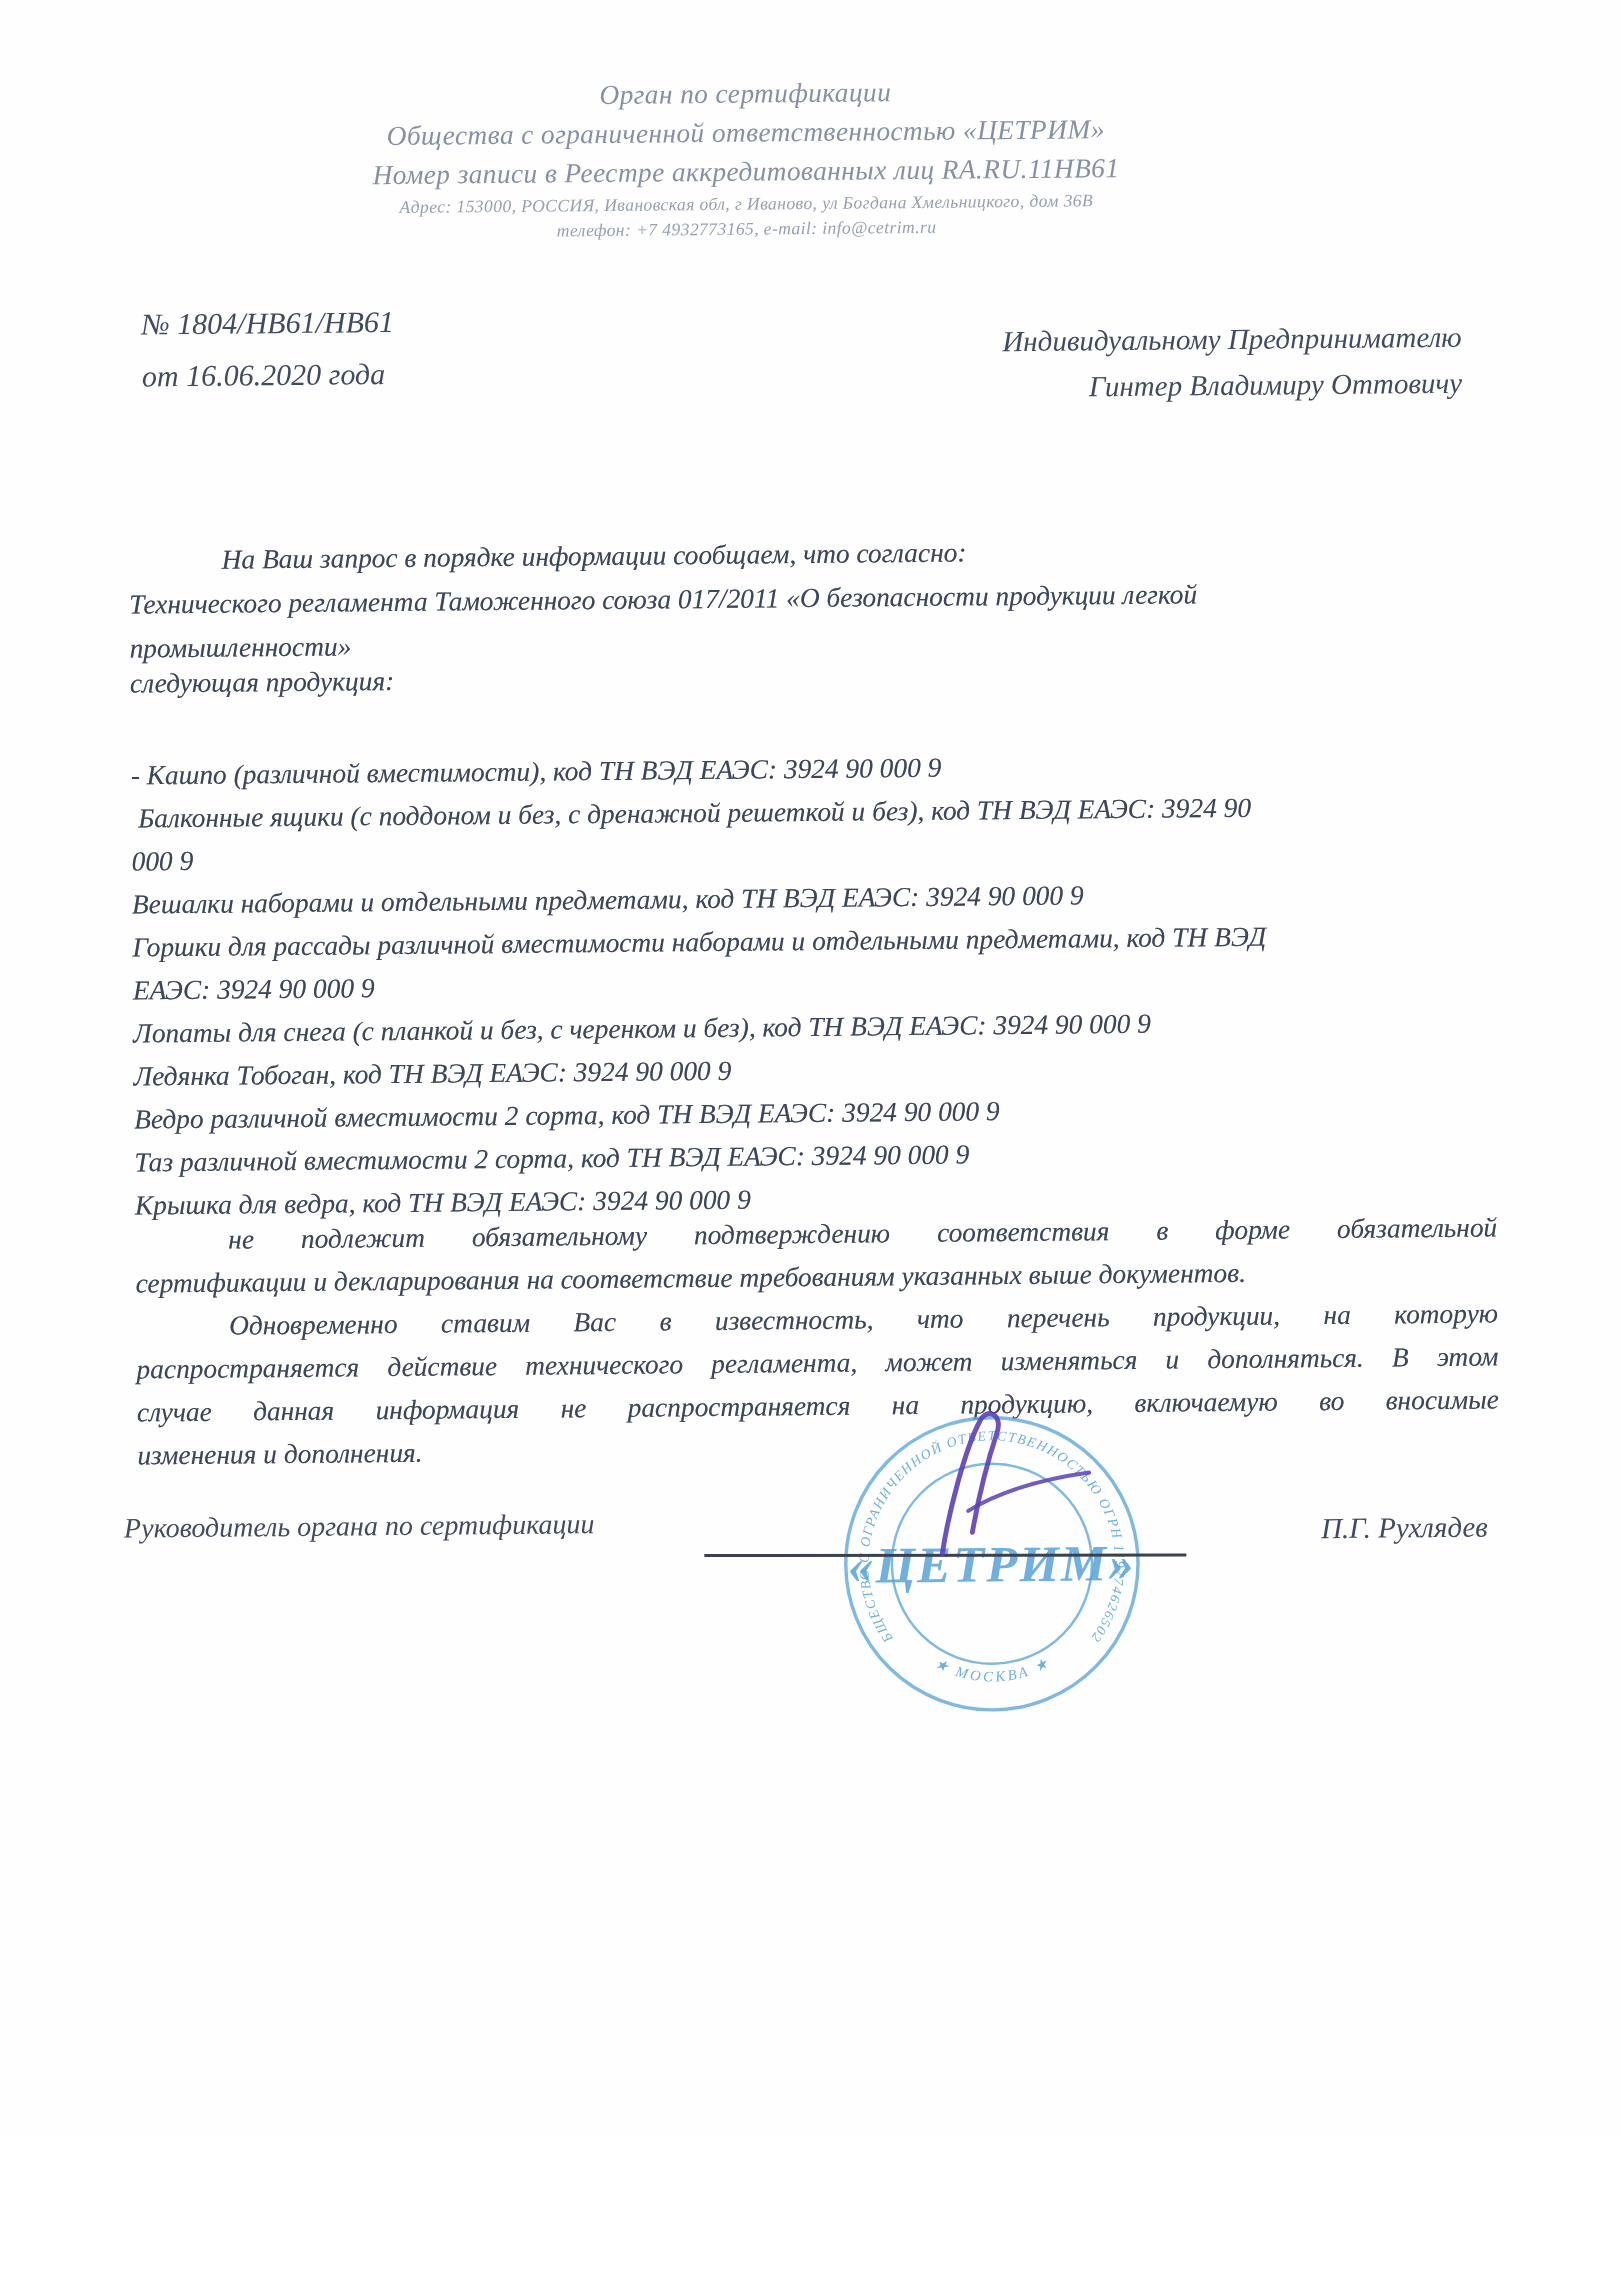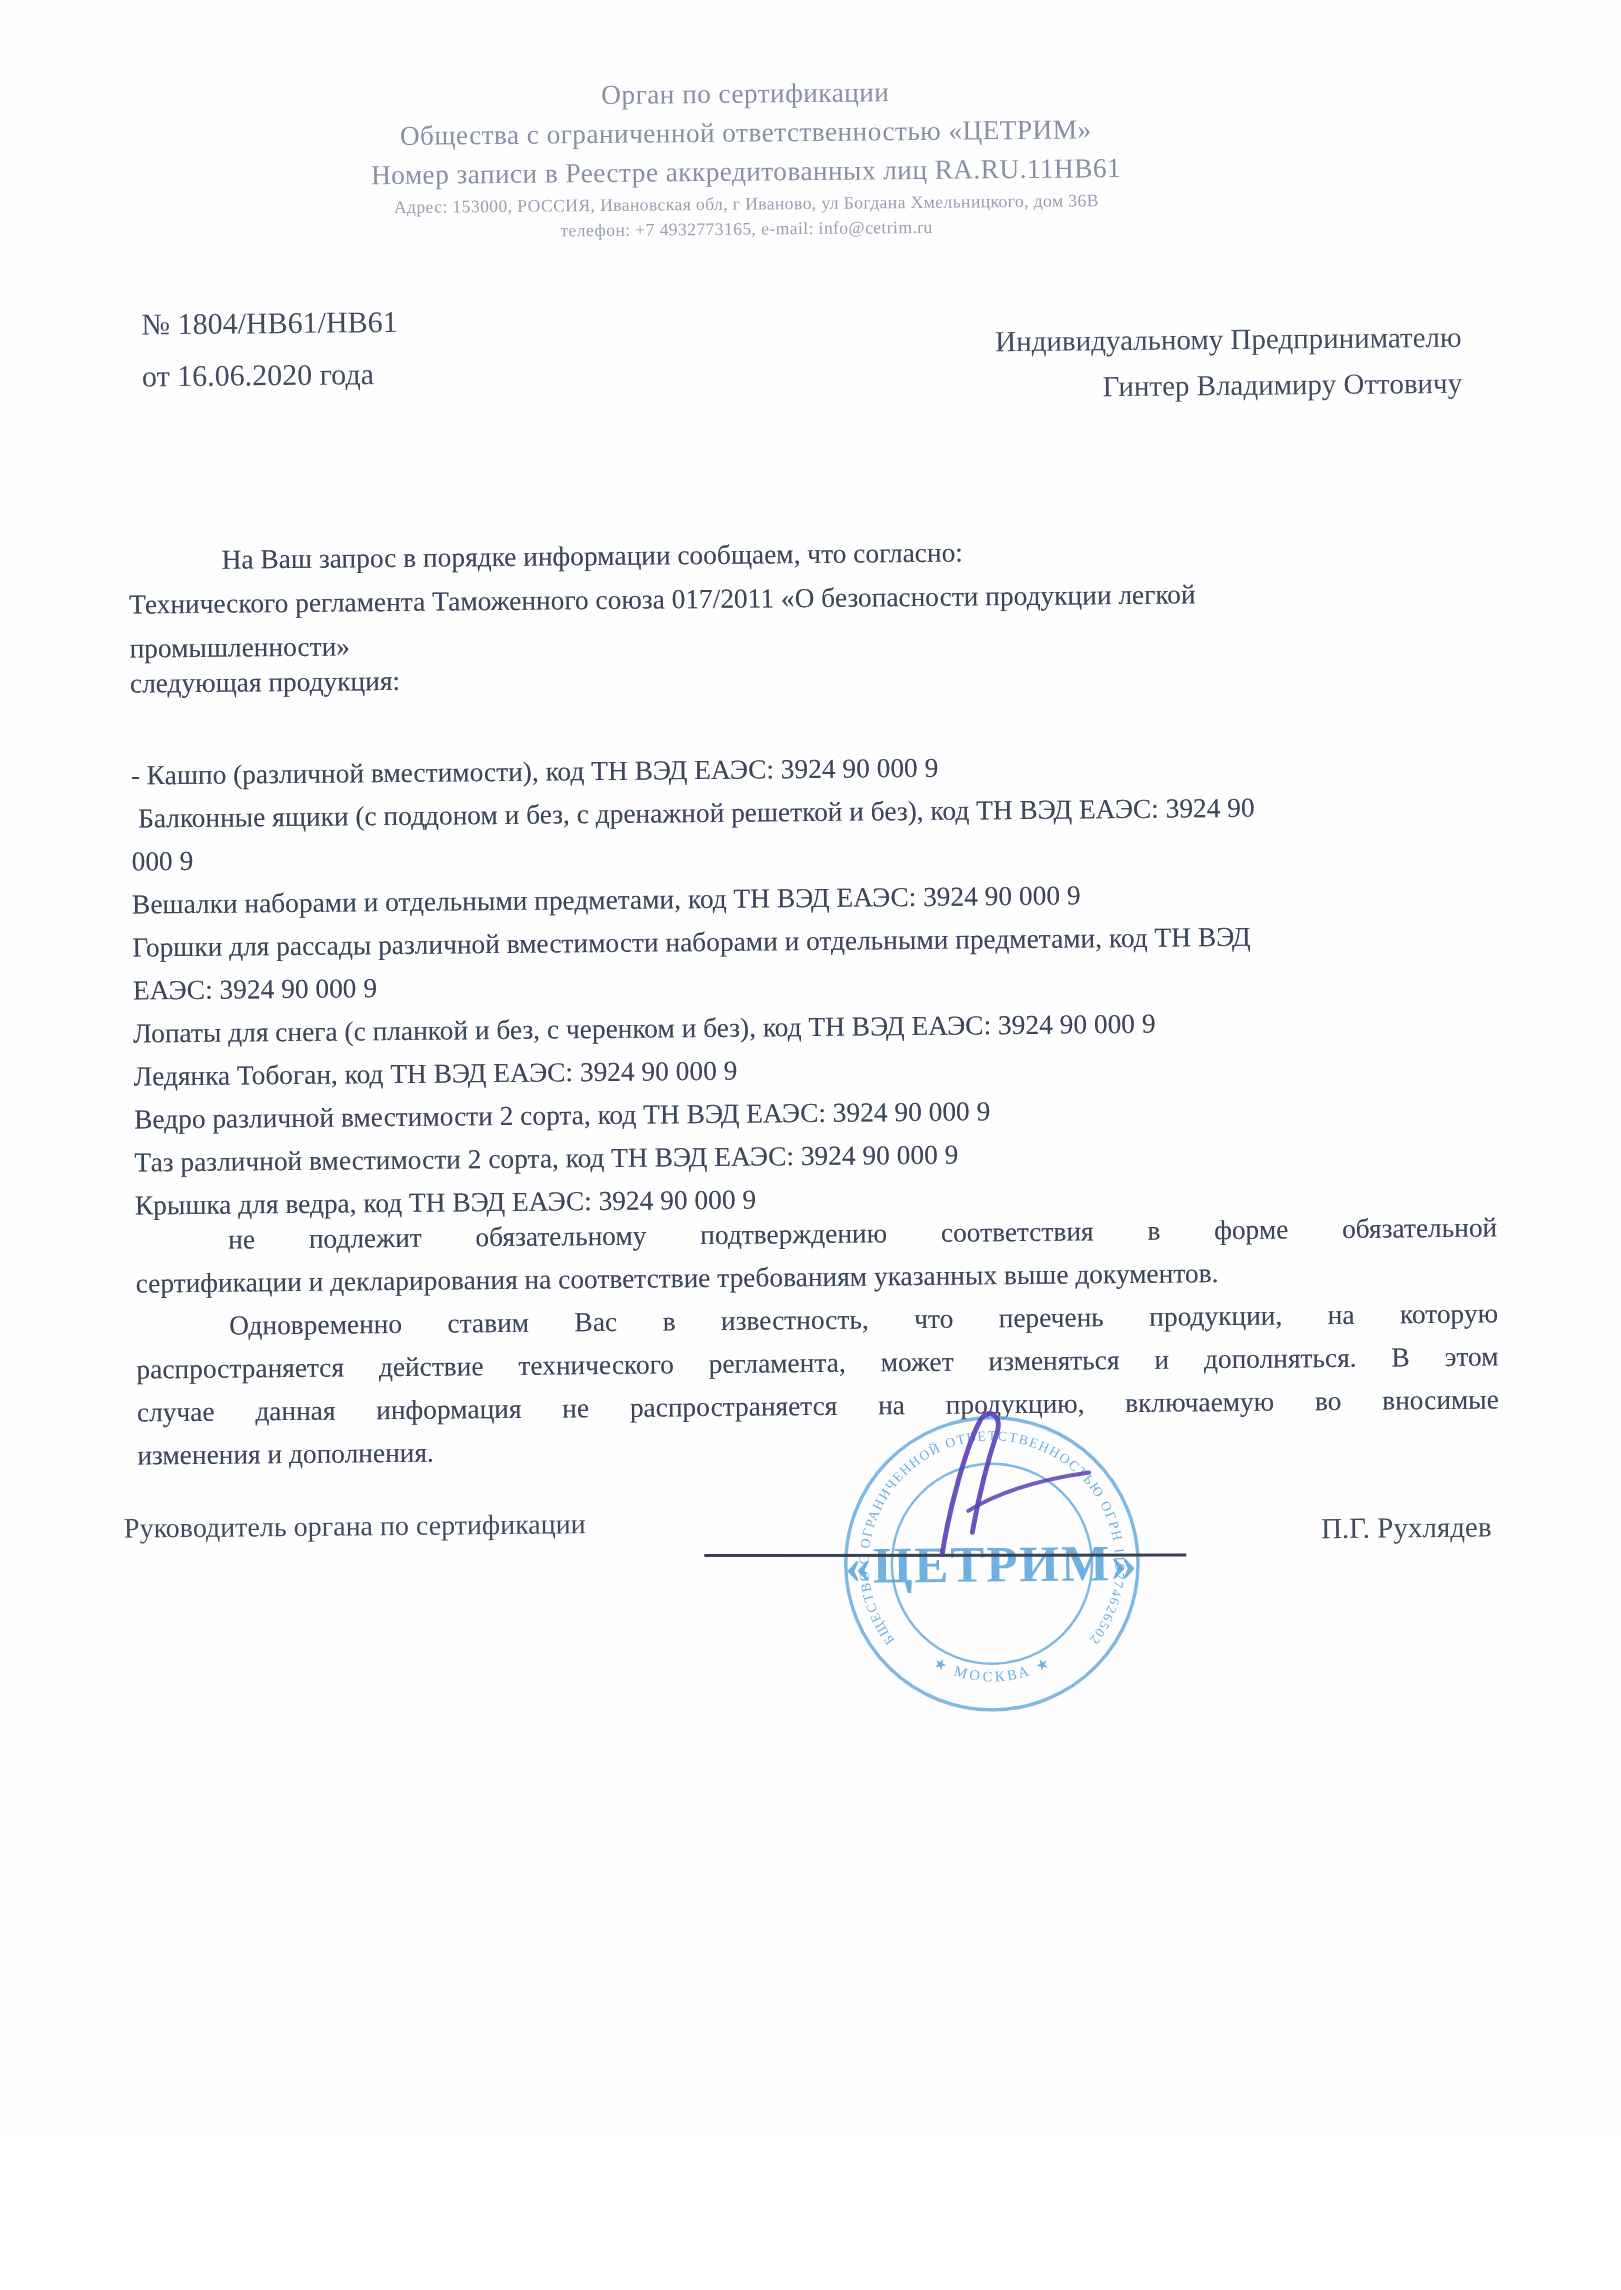--- a/index.html
+++ b/index.html
@@ -3,20 +3,21 @@
 <meta charset="utf-8">
 <style>
   html,body{margin:0;padding:0;background:#ffffff;}
   .page{
     position:relative;
     width:1621px;height:2137px;
     background:#fefefe;
     overflow:hidden;
     font-family:"Liberation Serif","DejaVu Serif",serif;
     color:#3c465a;
+    font-style:italic;
   }
   .sheet{
     position:absolute;inset:0;
     transform:rotate(-0.55deg);
     transform-origin:50% 42%;
   }
   
   .letterhead{
     position:absolute;left:67px;top:74px;width:1372px;
     text-align:center;color:#8590a3;

